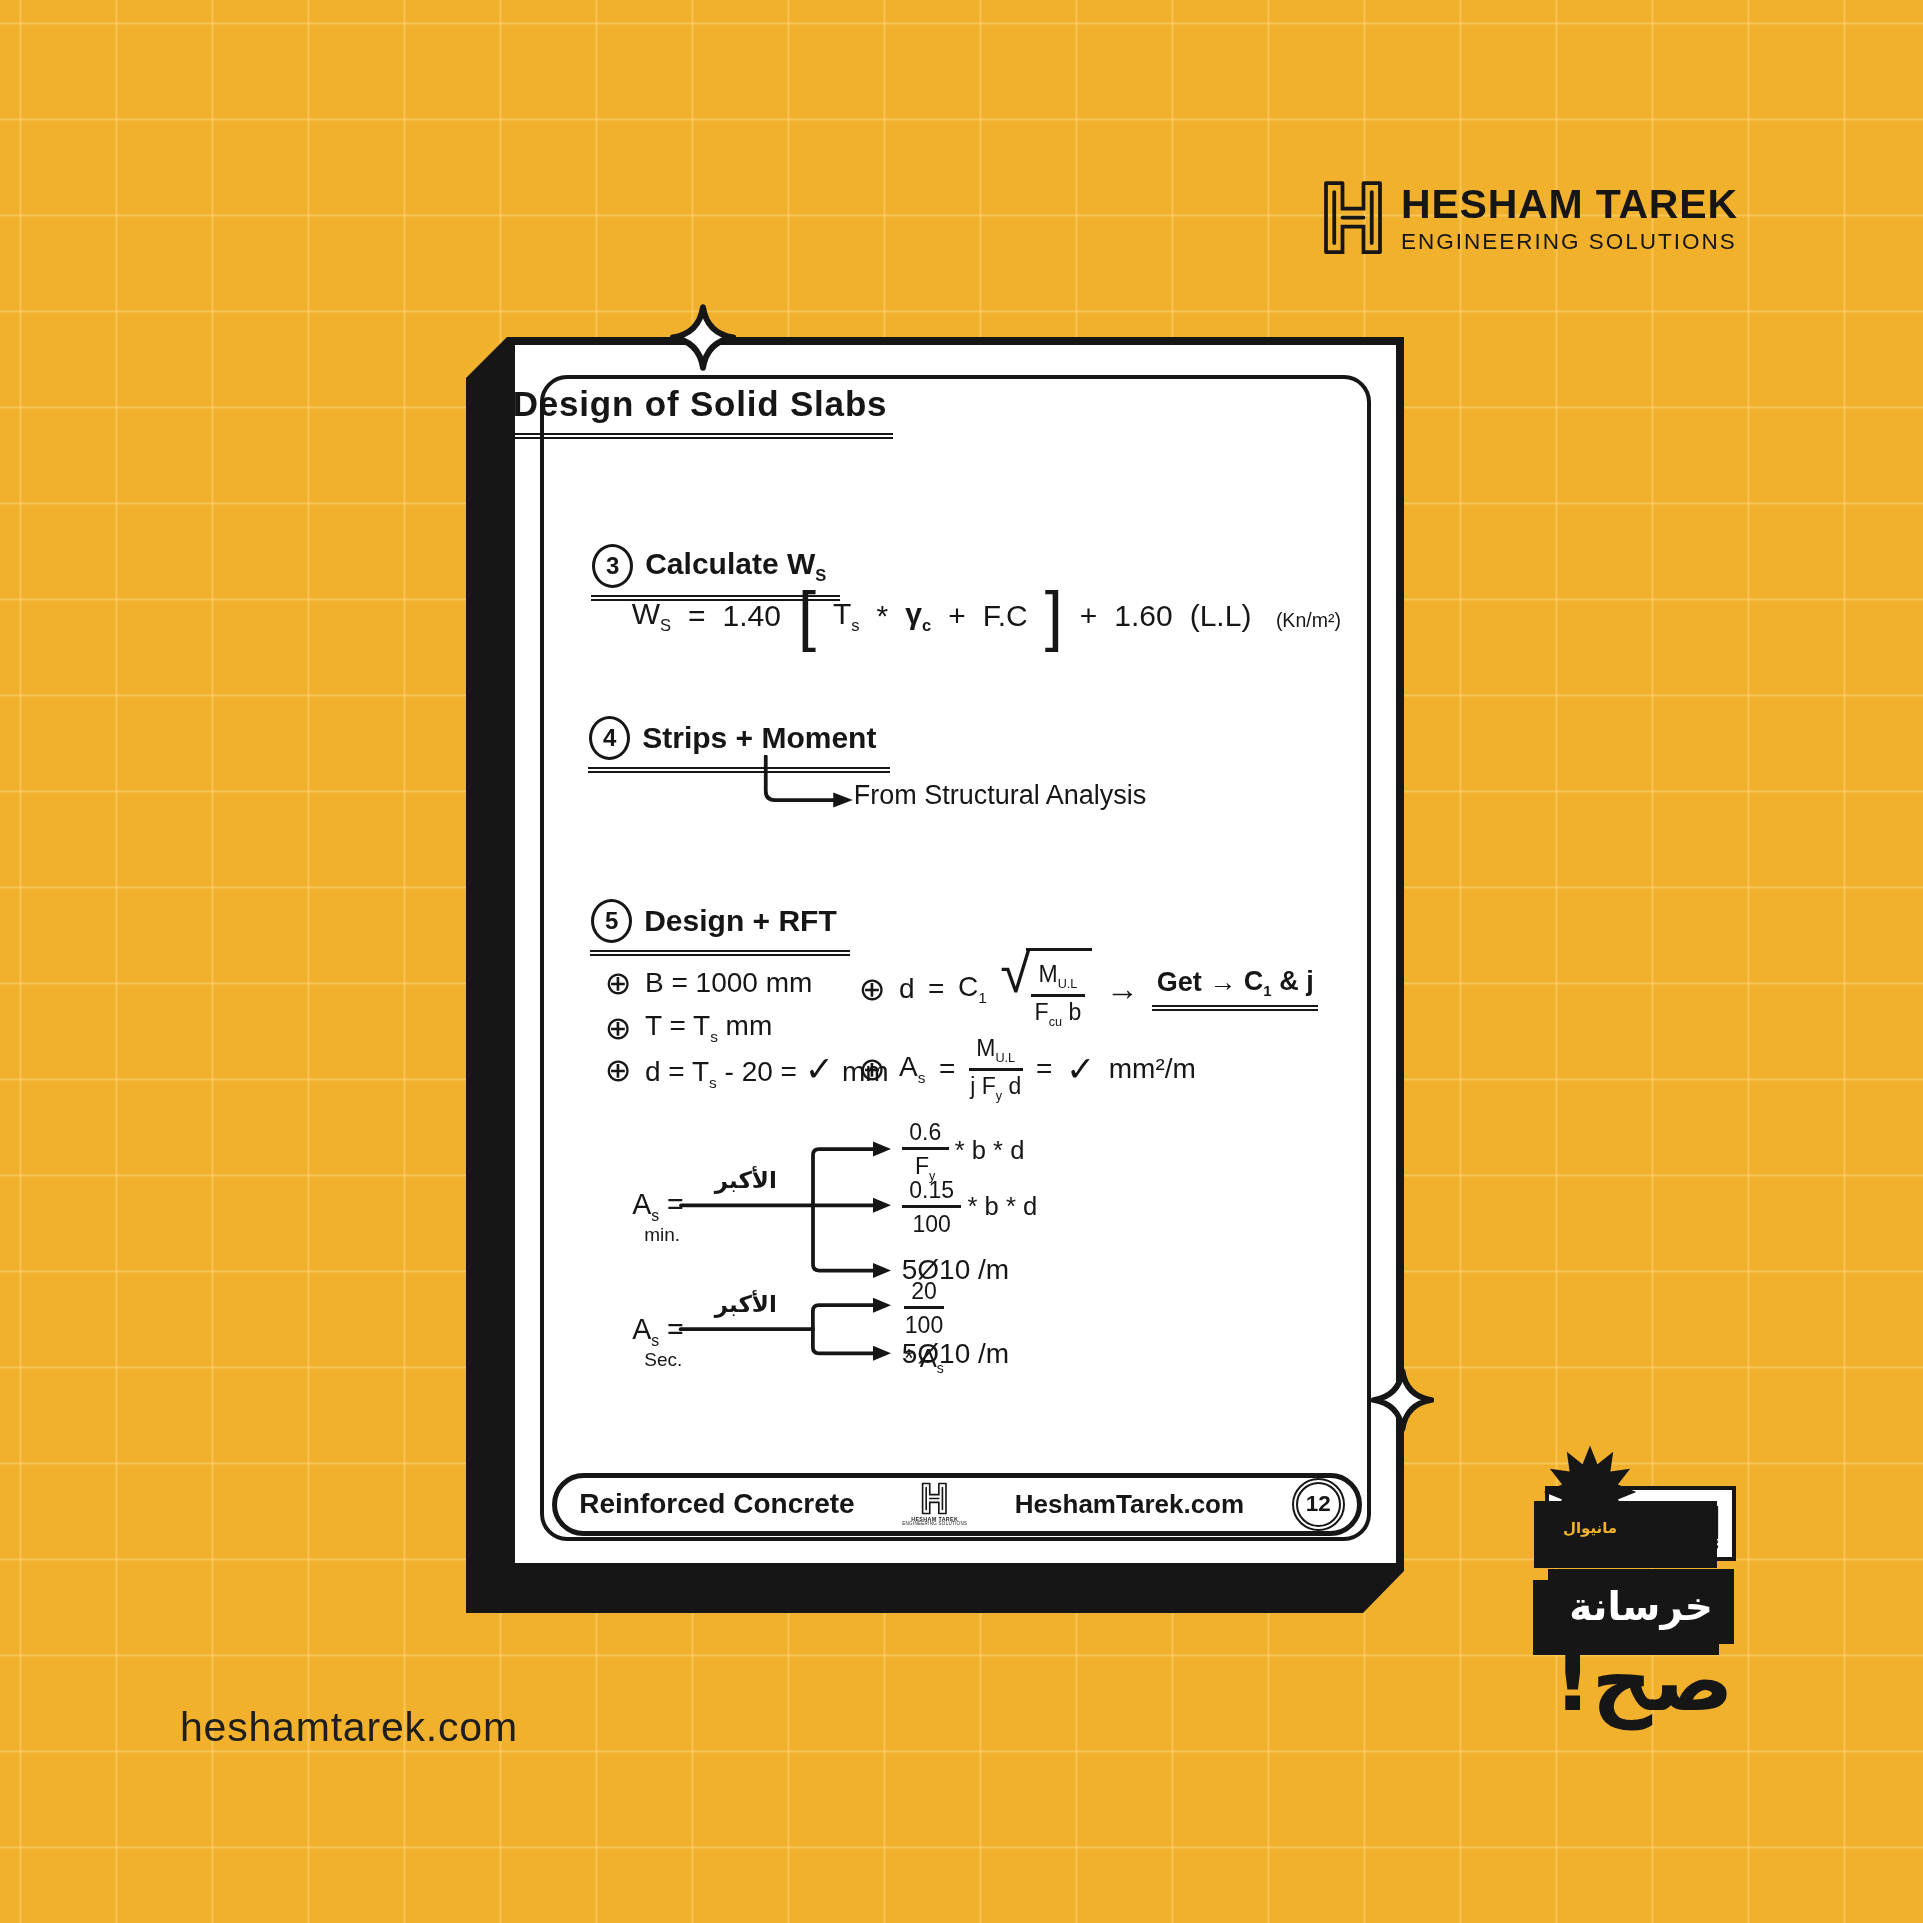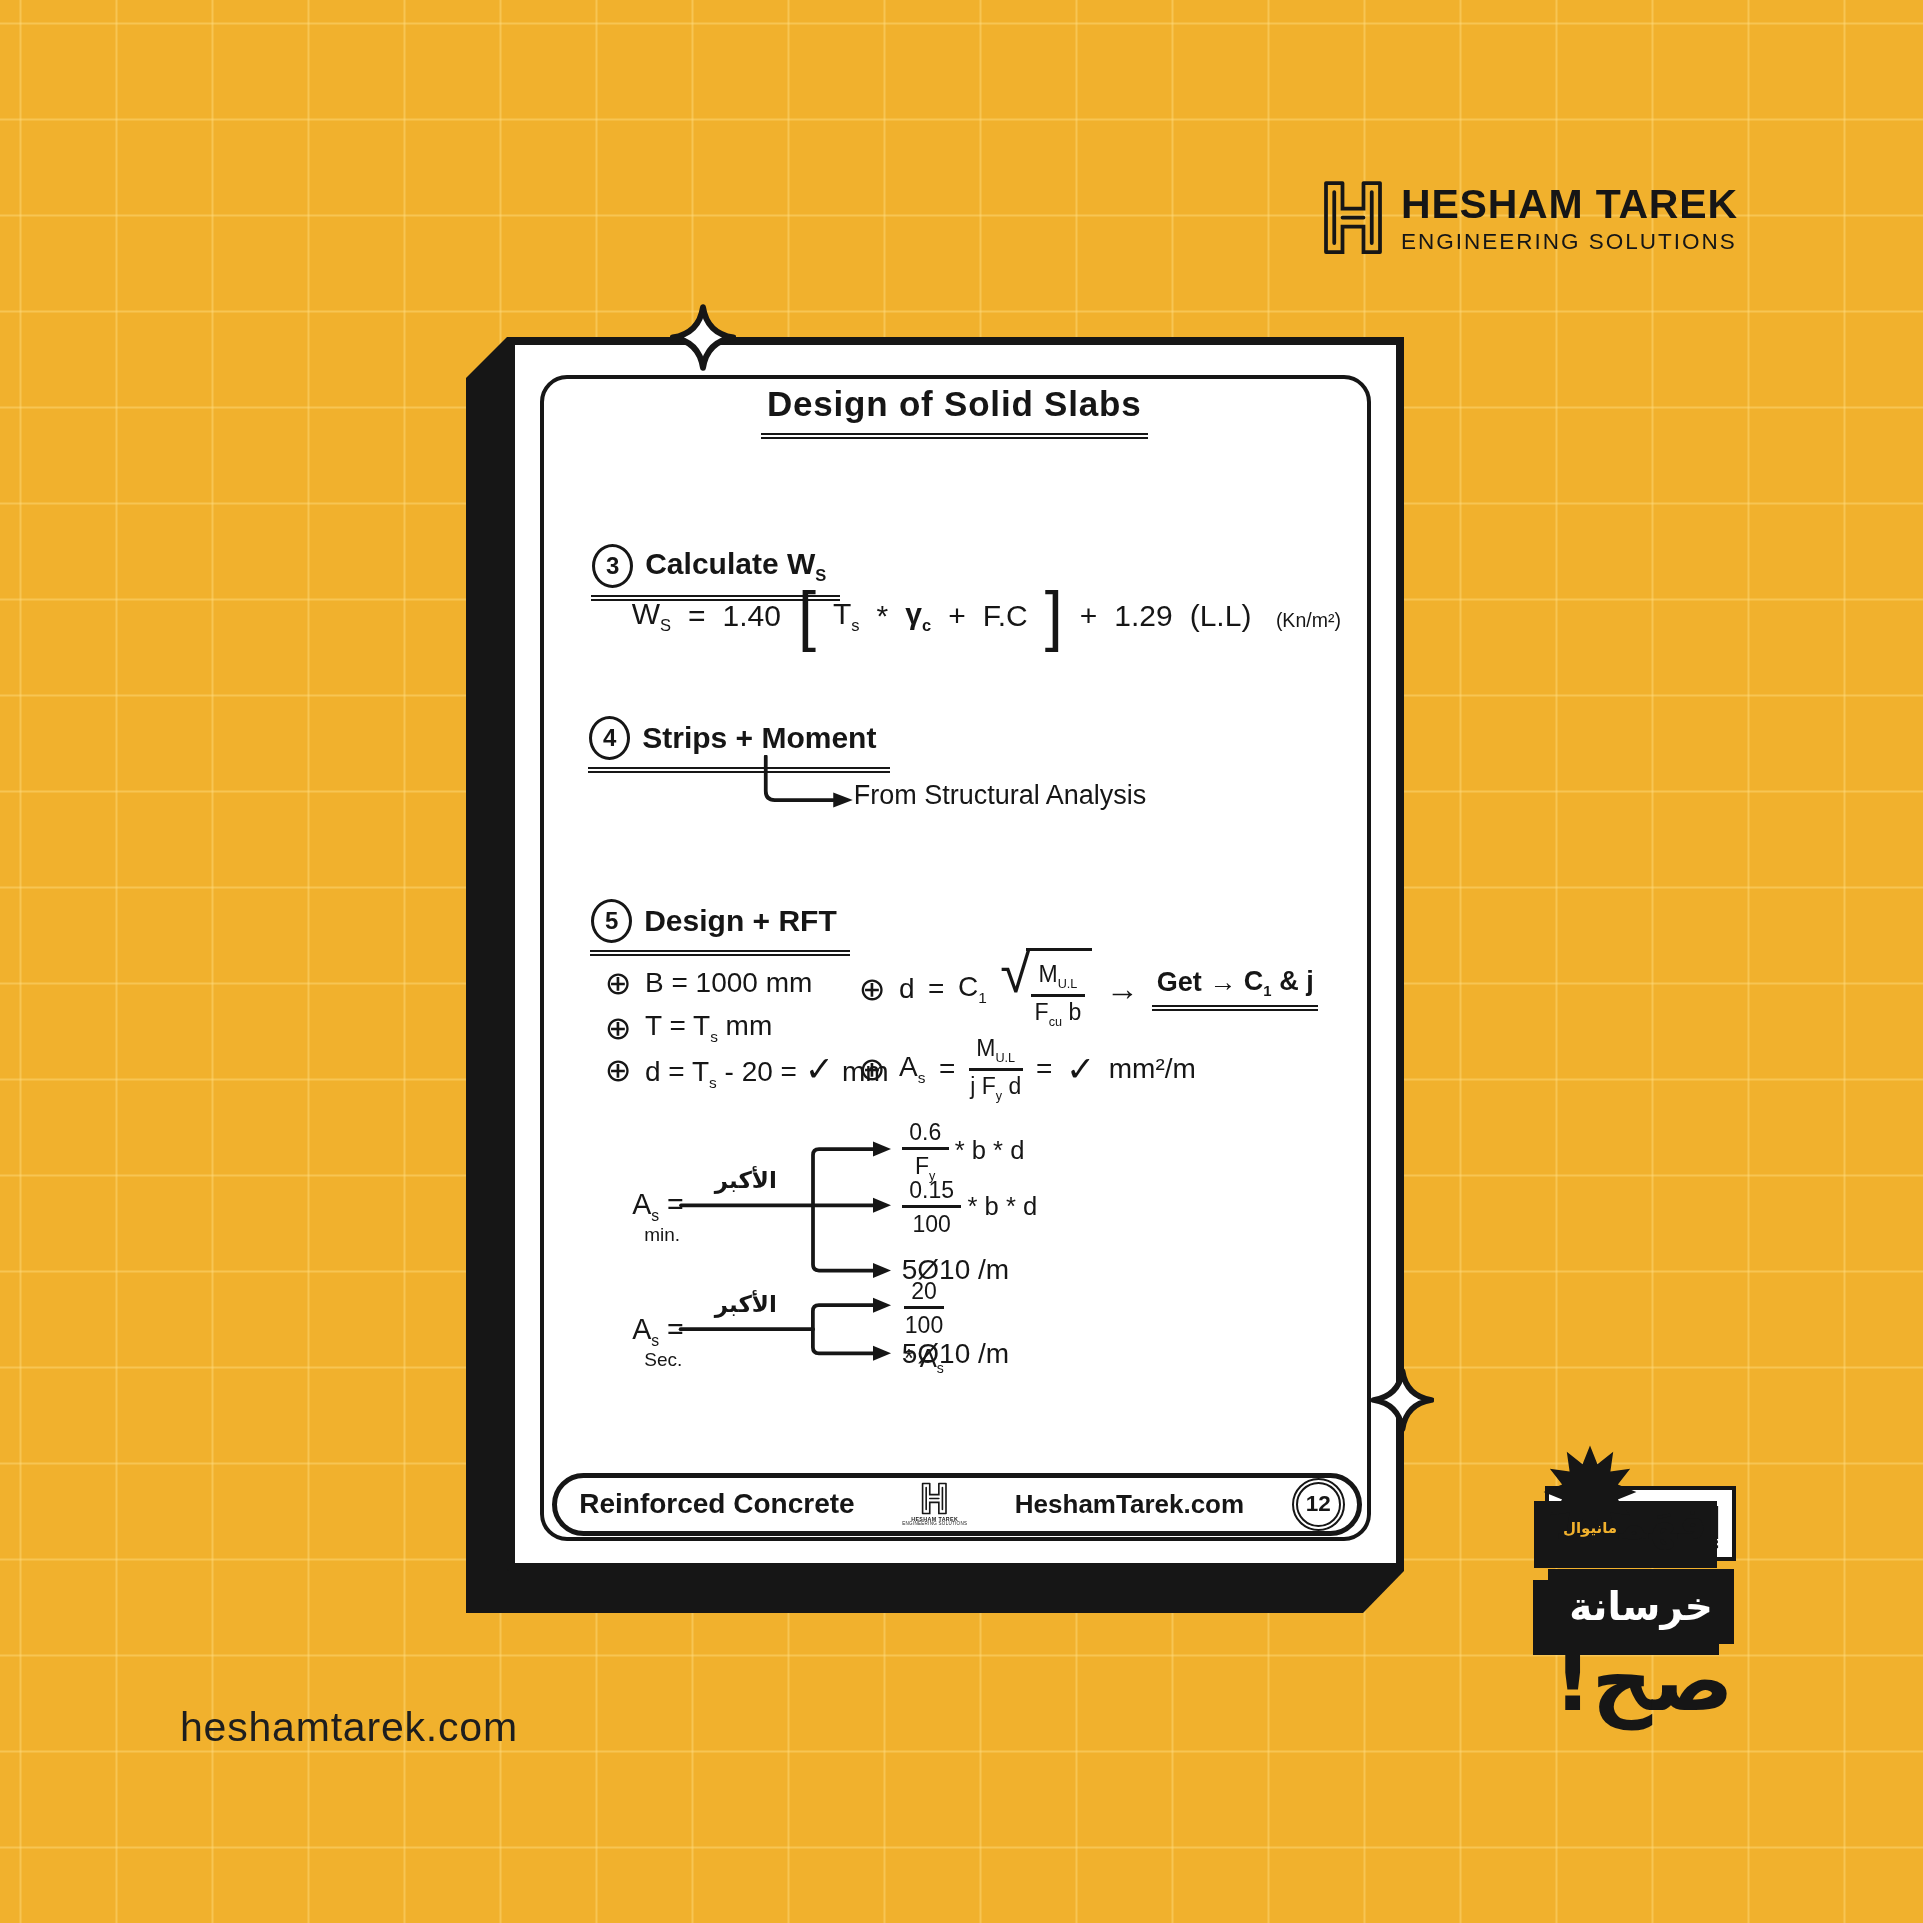--- a/index.html
+++ b/index.html
@@ -29,21 +29,21 @@
     background:#FFFFFF;border:8.3px solid #161616;box-sizing:border-box;border-radius:2.3px;
   }
   .paper-content{position:absolute;left:-8.3px;top:-8.3px;width:897px;height:1234px;}
   .inner-frame{
     position:absolute;left:33px;top:38px;right:33px;bottom:30px;
     border:4.5px solid #161616;border-radius:27px;
   }
   .sparkle{position:absolute;z-index:6;}
 
   
-  .title-wrap{position:absolute;left:0;right:2px;top:47px;text-align:center;}
+  .title-wrap{position:absolute;left:0;right:2px;top:47px;text-align:left;}
   .title{display:inline-block;font-size:35px;font-weight:600;letter-spacing:0.8px;
          padding:0 6px 9px;border-bottom:6.8px double #161616;}
   .sec-head{position:absolute;display:flex;align-items:center;gap:12px;font-size:30px;font-weight:600;
             padding:0 13.5px 7.5px 1.5px;border-bottom:6.8px double #161616;}
   .circ{width:35px;height:38px;border:3.8px solid #161616;border-radius:50%;display:flex;
         align-items:center;justify-content:center;font-size:24px;font-weight:600;flex:0 0 auto;}
   sub.s{font-size:0.55em;}
 
   .ws-row{position:absolute;left:125px;top:260px;display:flex;align-items:center;gap:17px;
           font-size:30px;font-weight:500;}
@@ -143,21 +143,21 @@
         <span>=</span>
         <span>1.40</span>
         <span class="bracket">[</span>
         <span><span>T</span><sub class="s">s</sub></span>
         <span>*</span>
         <span style="font-weight:700"><span>γ</span><sub class="s">c</sub></span>
         <span>+</span>
         <span>F.C</span>
         <span class="bracket">]</span>
         <span>+</span>
-        <span>1.29</span>
+        <span>1.60</span>
         <span>(L.L)</span>
         <span class="units">(Kn/m²)</span>
       </div>
 
       <div class="sec-head" style="left:81px;top:379px;">
         <span class="circ">4</span>
         <span>Strips + Moment</span>
       </div>
       <span class="elbow">
         <svg width="98" height="57" viewBox="0 0 130 76">

